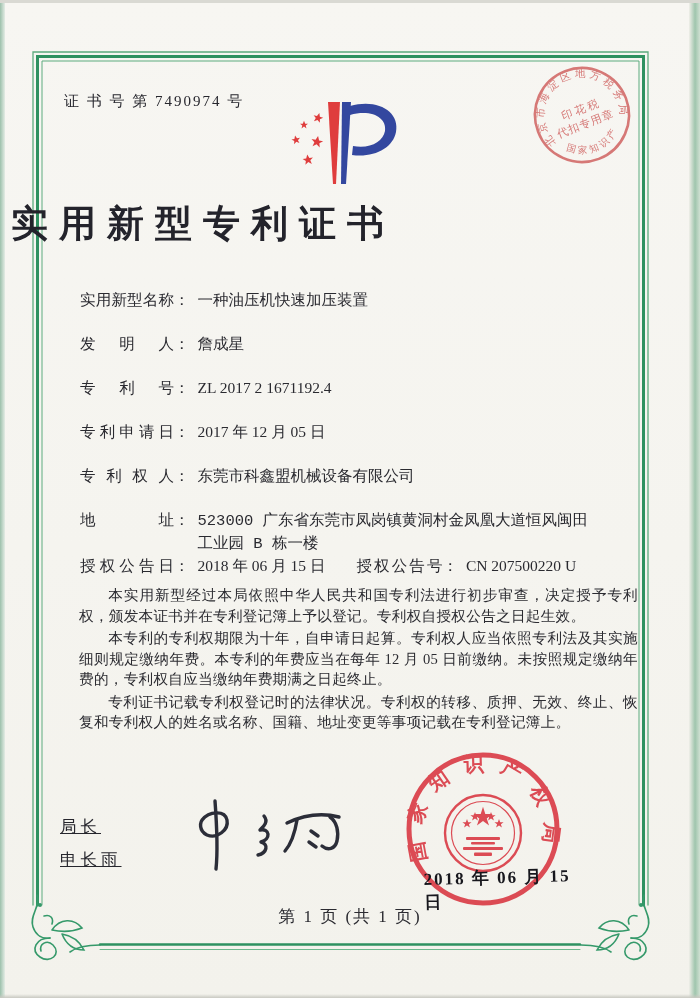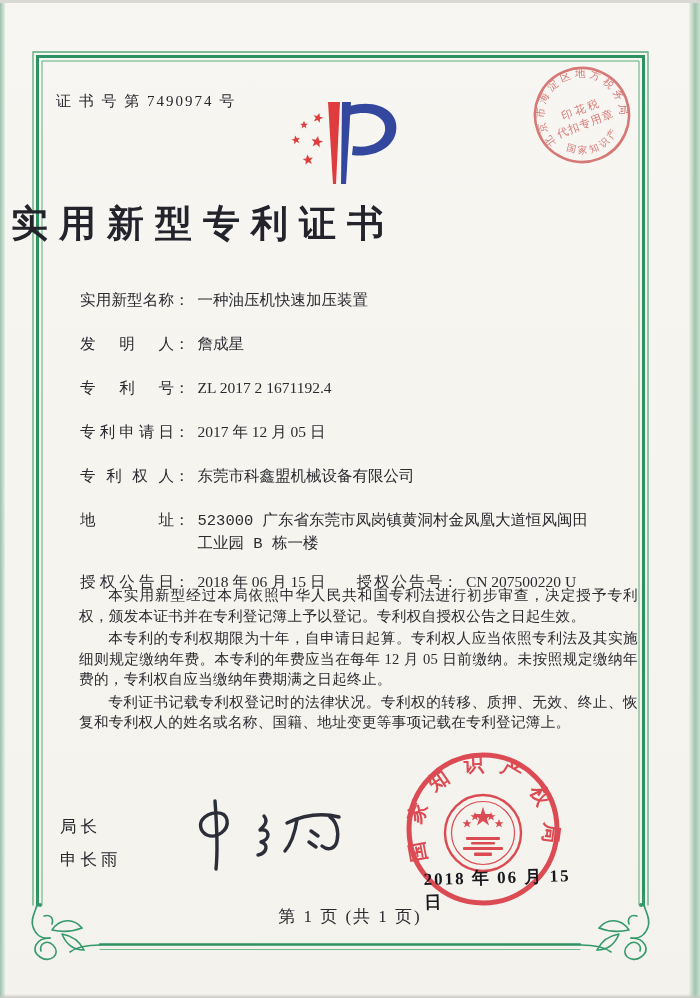--- a/index.html
+++ b/index.html
@@ -8,39 +8,39 @@
     background:linear-gradient(180deg,#f7f6f2 0%,#f5f4ef 55%,#f3f2ec 100%);
     font-family:"Liberation Serif","DejaVu Serif",serif;
     color:#2c2c32;
   }
   .abs{position:absolute;}
   .edge-left{left:0;top:0;width:5px;height:998px;background:linear-gradient(90deg,#9cc0ab,#e4ece5);}
   .edge-right{right:0;top:0;width:11px;height:998px;background:linear-gradient(90deg,#f0efe9,#9fc5ad 55%,#cfe0d2);}
   .edge-top{left:0;top:0;width:700px;height:3px;background:#d9d9d3;}
   .edge-bottom{left:0;bottom:0;width:700px;height:4px;background:linear-gradient(180deg,rgba(0,0,0,0),#c9c9c2);}
 
-  .certno{left:56px;top:92px;font-size:15px;letter-spacing:2px;color:#26262d;}
+  .certno{left:64px;top:92px;font-size:15px;letter-spacing:2px;color:#26262d;}
   .title{left:0;top:199px;width:700px;text-align:left;font-size:37px;font-weight:700;
          letter-spacing:11px;color:#23232b;text-indent:11px;}
 
   .fields{left:80px;top:290px;width:578px;}
   .row{line-height:20px;margin-bottom:24px;font-size:15.5px;white-space:nowrap;display:flex;}
-  .row.addr{margin-bottom:16px;white-space:normal;}
+  .row.addr{margin-bottom:0;white-space:normal;}
   .row.addr .val{white-space:pre-line;line-height:23px;font-family:Liberation Mono, monospace;}
   .lbl{display:inline-block;width:94px;text-align:justify;text-align-last:justify;flex:none;color:#2a2a30;}
   .colon{flex:none;margin-right:8px;}
   .val{color:#2a2a30;}
   .grant-pair2{margin-left:31px;display:flex;}
   .grant-pair2 .lbl{width:86px;}
 
   .paras{left:63px;top:585px;width:575px;}
   .paras p{margin:0 0 2px 16px;font-size:14.6px;line-height:20.5px;text-align:justify;
            text-indent:2em;letter-spacing:0.3px;color:#2b2b31;}
 
-  .signoff{left:60px;top:810px;font-size:16.5px;letter-spacing:4px;color:#26262d;line-height:33px;}
+  .signoff{left:60px;top:810px;font-size:16.5px;letter-spacing:4px;color:#26262d;line-height:33px;text-decoration:underline;}
 
   .footer{left:0;top:905px;width:700px;text-align:center;font-size:17px;letter-spacing:2px;color:#2b2b31;}
 
   .svg-layer{left:0;top:0;width:700px;height:998px;pointer-events:none;}
   .seal-wrap{left:395px;top:741px;width:176px;height:180px;mix-blend-mode:multiply;opacity:.93;}
   .seal-date{left:424px;top:866px;width:160px;font-size:17px;letter-spacing:2px;color:#17171d;
              font-weight:600;transform:rotate(-1.5deg);}
   .tax-wrap{left:529px;top:62px;width:106px;height:106px;mix-blend-mode:multiply;opacity:.88;
             transform:rotate(-21deg);}
   .logo-wrap{left:282px;top:98px;width:125px;height:92px;}

